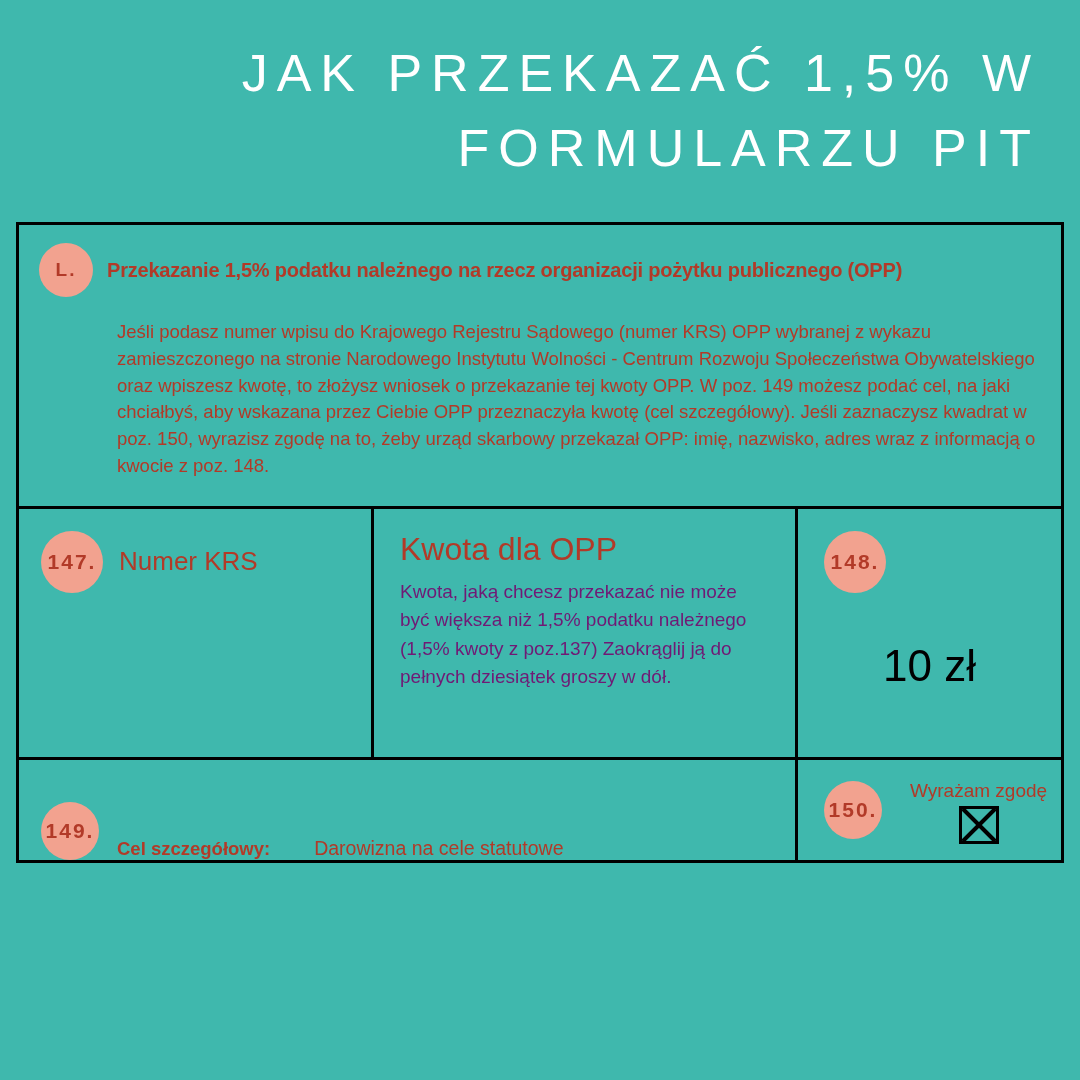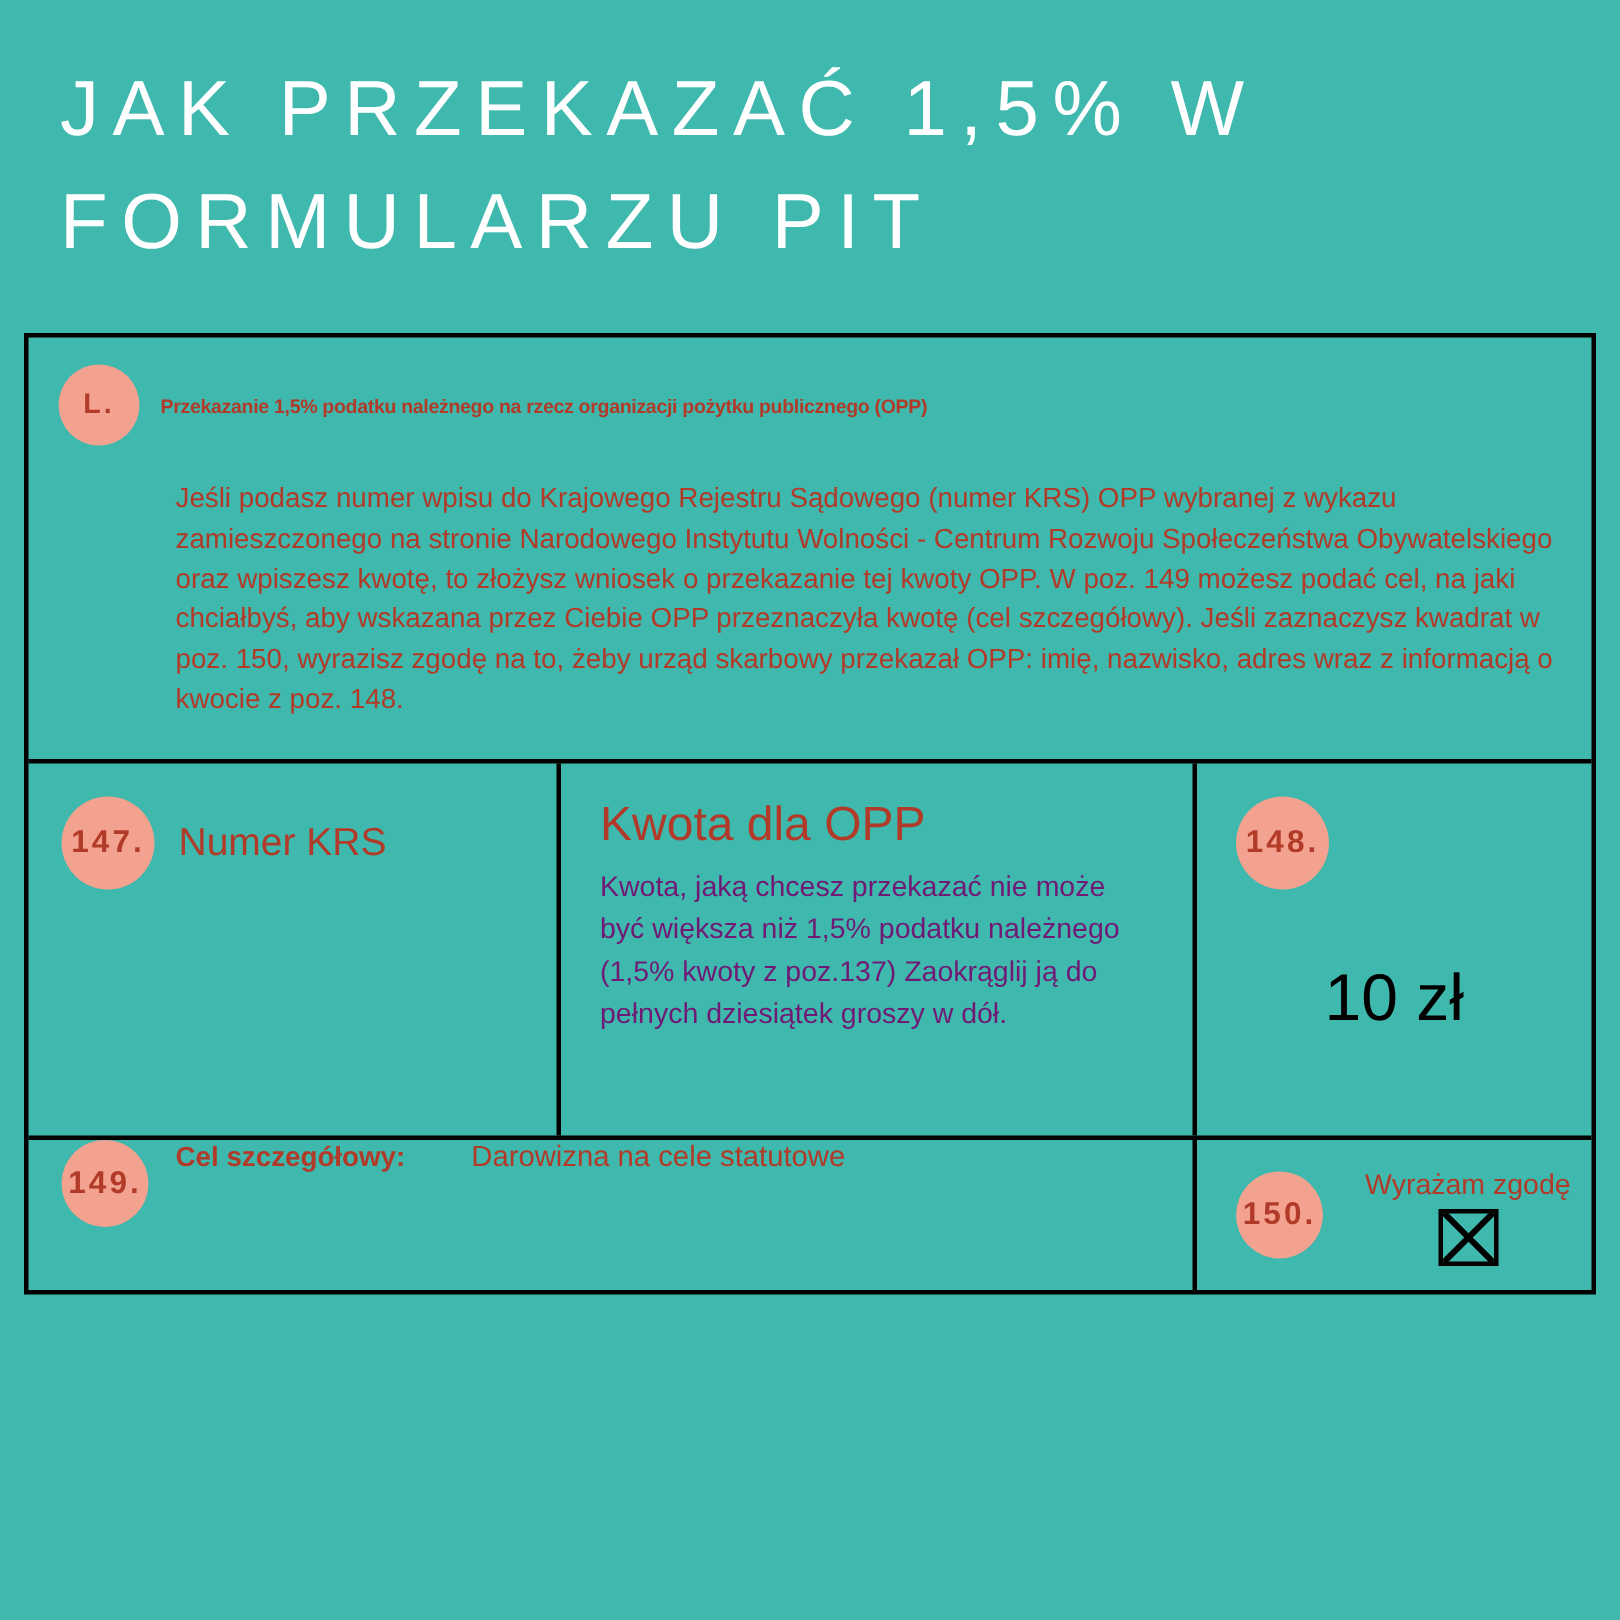--- a/index.html
+++ b/index.html
@@ -15,21 +15,21 @@
   }
   .page {
     position: relative;
     width: 1080px;
     height: 1080px;
     box-sizing: border-box;
   }
   
   .title {
     color: #ffffff;
-    text-align: left;
+    text-align: right;
     font-size: 52px;
     font-weight: 400;
     letter-spacing: 9px;
     line-height: 1.45;
     padding: 36px 40px 0 40px;
     box-sizing: border-box;
     text-transform: uppercase;
   }
   .title .line2 {
     display: block;
@@ -92,21 +92,21 @@
     width: 100%;
   }
   .sec-l-head {
     display: flex;
     align-items: center;
     gap: 14px;
   }
   .sec-l-title {
     color: #b23a28;
     font-weight: 700;
-    font-size: 13px;
+    font-size: 20px;
     letter-spacing: -0.2px;
     text-align: center;
   }
   .sec-l-body {
     color: #b23a28;
     font-size: 18.5px;
     line-height: 1.45;
     margin: 22px 0 0 78px;
     max-width: 930px;
   }
@@ -158,21 +158,21 @@
     text-align: center;
     margin-top: 48px;
     padding-right: 26px;
   }
 
   
   .r3 { min-height: 100px; }
   .c149 {
     width: 776px;
     display: flex;
-    align-items: flex-start;
+    align-items: flex-end;
     gap: 18px;
     padding: 0 0 0 22px;
   }
   .c149-label {
     color: #b23a28;
     font-weight: 700;
     font-size: 18.5px;
   }
   .c149-value {
     color: #b23a28;

